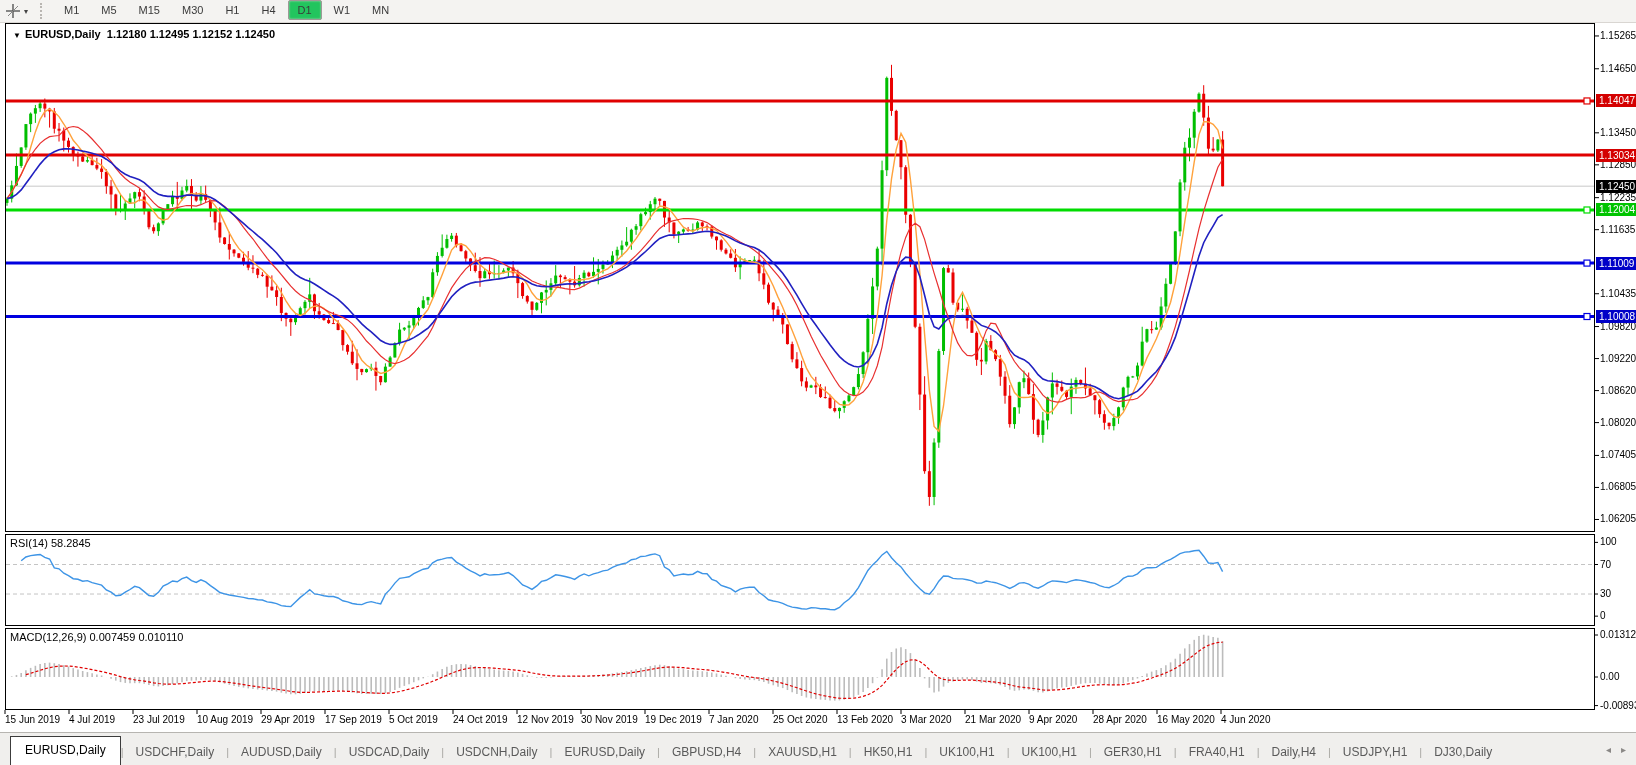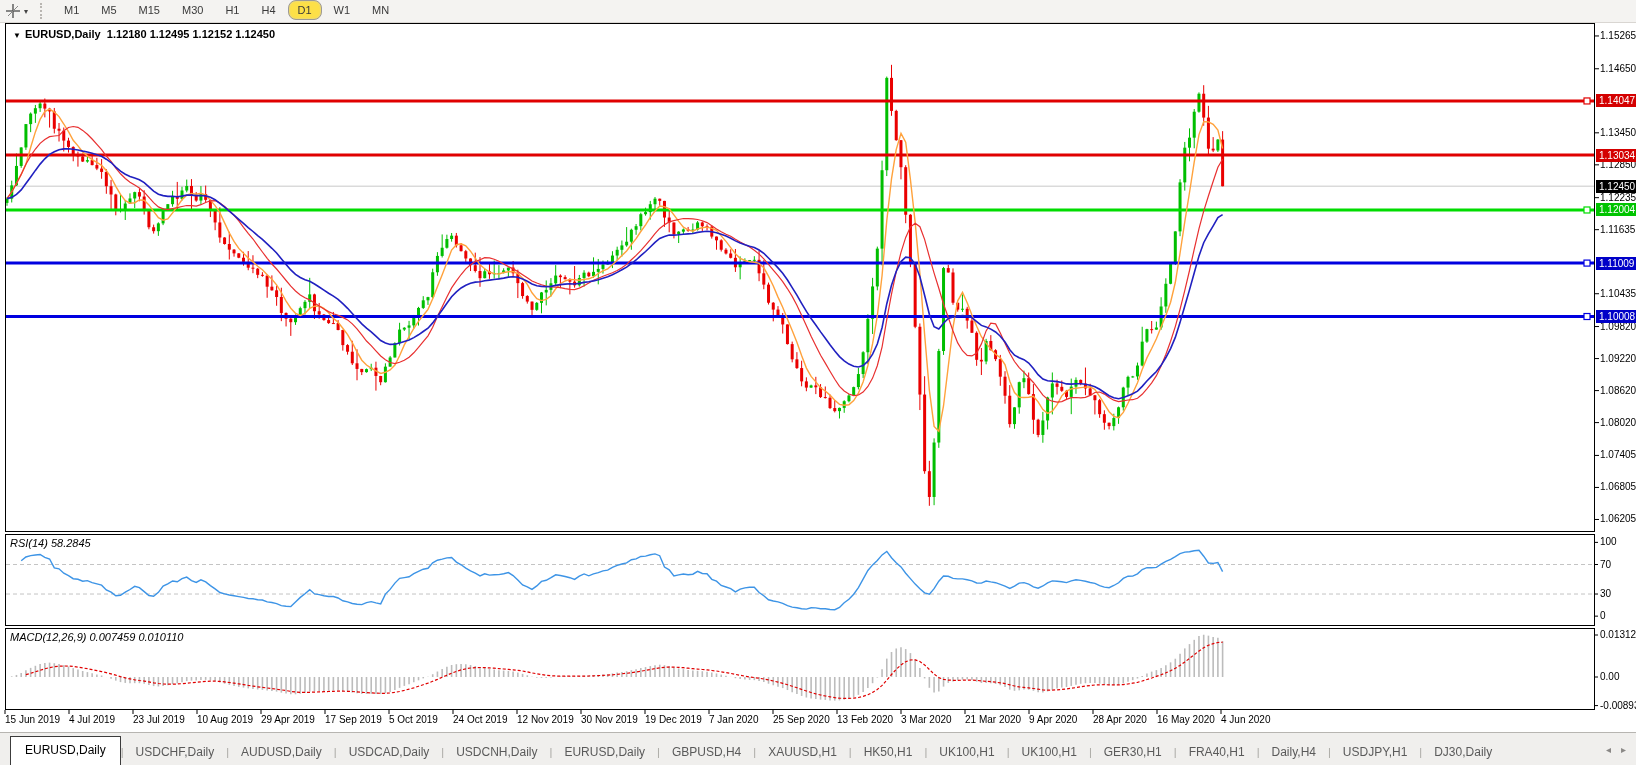--- a/index.html
+++ b/index.html
@@ -6,33 +6,33 @@
   #app{position:relative;width:1636px;height:765px;overflow:hidden;background:#fff;
        font-family:"Liberation Sans",sans-serif;-webkit-font-smoothing:antialiased;}
   
   .toolbar{position:absolute;left:0;top:0;width:1636px;height:22px;background:#f4f3f1;
            border-bottom:1px solid #d9d6d2;display:flex;align-items:center;font-size:11px;color:#333;}
   .tool{display:flex;align-items:center;gap:4px;padding:0 6px;height:20px;cursor:pointer;}
   .caret{font-size:8px;color:#444;}
   .grip{width:5px;height:16px;margin:0 6px;border-left:2px dotted #b9b6b2;}
   .tfs{display:flex;align-items:flex-start;height:22px;}
   .tf-btn{padding:3px 9px;margin:0 1px;border:1px solid transparent;border-radius:2px;cursor:pointer;color:#3a3a3a;}
-  .tf-btn.active{background:#fde047;border-color:#9d9a96;box-shadow:inset 0 0 2px #cfcdc9;border-radius:8px;}
+  .tf-btn.active{background:#22c55e;border-color:#9d9a96;box-shadow:inset 0 0 2px #cfcdc9;}
   
   .panel{position:absolute;background:#fff;border:1px solid #000;box-sizing:border-box;}
   .panel.main{left:5px;top:23px;width:1590px;height:509px;}
   .panel.rsi{left:5px;top:534px;width:1590px;height:92px;}
   .panel.macd{left:5px;top:628px;width:1590px;height:82px;}
   .price-axis{position:absolute;left:1595px;top:23px;width:41px;height:687px;}
   .time-axis{position:absolute;left:5px;top:710px;width:1590px;height:20px;}
   #chart-canvas{position:absolute;left:0;top:0;width:1636px;height:765px;pointer-events:none;z-index:2;}
   #overlays{position:absolute;left:0;top:0;width:1636px;height:765px;pointer-events:none;z-index:3;}
   .chart-title{position:absolute;left:13px;top:28px;font-size:11px;font-weight:700;color:#000;pointer-events:auto;}
   .chart-title .tri{font-size:8px;margin-right:4px;}
-  .ind-label{position:absolute;left:10px;font-size:11px;color:#000;font-style:italic;}
+  .ind-label{position:absolute;left:10px;font-size:11px;color:#000;}
   .rsi-l{top:537px;}
   .macd-l{top:631px;}
   .abs-label{position:absolute;font-size:10px;color:#000;white-space:nowrap;line-height:12px;}
   .badge{position:absolute;left:1596px;width:40px;height:13px;font-size:10px;line-height:13px;
          color:#fff;padding-left:3px;box-sizing:border-box;white-space:nowrap;}
   
   .tabbar{position:absolute;left:0;top:732px;width:1636px;height:33px;background:#f0efed;
           border-top:1px solid #b7b5b1;display:flex;align-items:flex-end;z-index:4;}
   .tabs{display:flex;align-items:flex-end;height:100%;padding-left:10px;flex:1;overflow:hidden;}
   .tab{padding:6px 12px 7px 12px;font-size:12px;color:#5a5a5a;cursor:pointer;white-space:nowrap;}
@@ -966,21 +966,21 @@
       <div class="abs-label" style="left: 133px; top: 714px;">23 Jul 2019</div>
       <div class="abs-label" style="left: 197px; top: 714px;">10 Aug 2019</div>
       <div class="abs-label" style="left: 261px; top: 714px;">29 Apr 2019</div>
       <div class="abs-label" style="left: 325px; top: 714px;">17 Sep 2019</div>
       <div class="abs-label" style="left: 389px; top: 714px;">5 Oct 2019</div>
       <div class="abs-label" style="left: 453px; top: 714px;">24 Oct 2019</div>
       <div class="abs-label" style="left: 517px; top: 714px;">12 Nov 2019</div>
       <div class="abs-label" style="left: 581px; top: 714px;">30 Nov 2019</div>
       <div class="abs-label" style="left: 645px; top: 714px;">19 Dec 2019</div>
       <div class="abs-label" style="left: 709px; top: 714px;">7 Jan 2020</div>
-      <div class="abs-label" style="left: 773px; top: 714px;">25 Sep 2020</div>
+      <div class="abs-label" style="left: 773px; top: 714px;">25 Oct 2020</div>
       <div class="abs-label" style="left: 837px; top: 714px;">13 Feb 2020</div>
       <div class="abs-label" style="left: 901px; top: 714px;">3 Mar 2020</div>
       <div class="abs-label" style="left: 965px; top: 714px;">21 Mar 2020</div>
       <div class="abs-label" style="left: 1029px; top: 714px;">9 Apr 2020</div>
       <div class="abs-label" style="left: 1093px; top: 714px;">28 Apr 2020</div>
       <div class="abs-label" style="left: 1157px; top: 714px;">16 May 2020</div>
       <div class="abs-label" style="left: 1221px; top: 714px;">4 Jun 2020</div>
     </div>
 
   <div class="tabbar">

